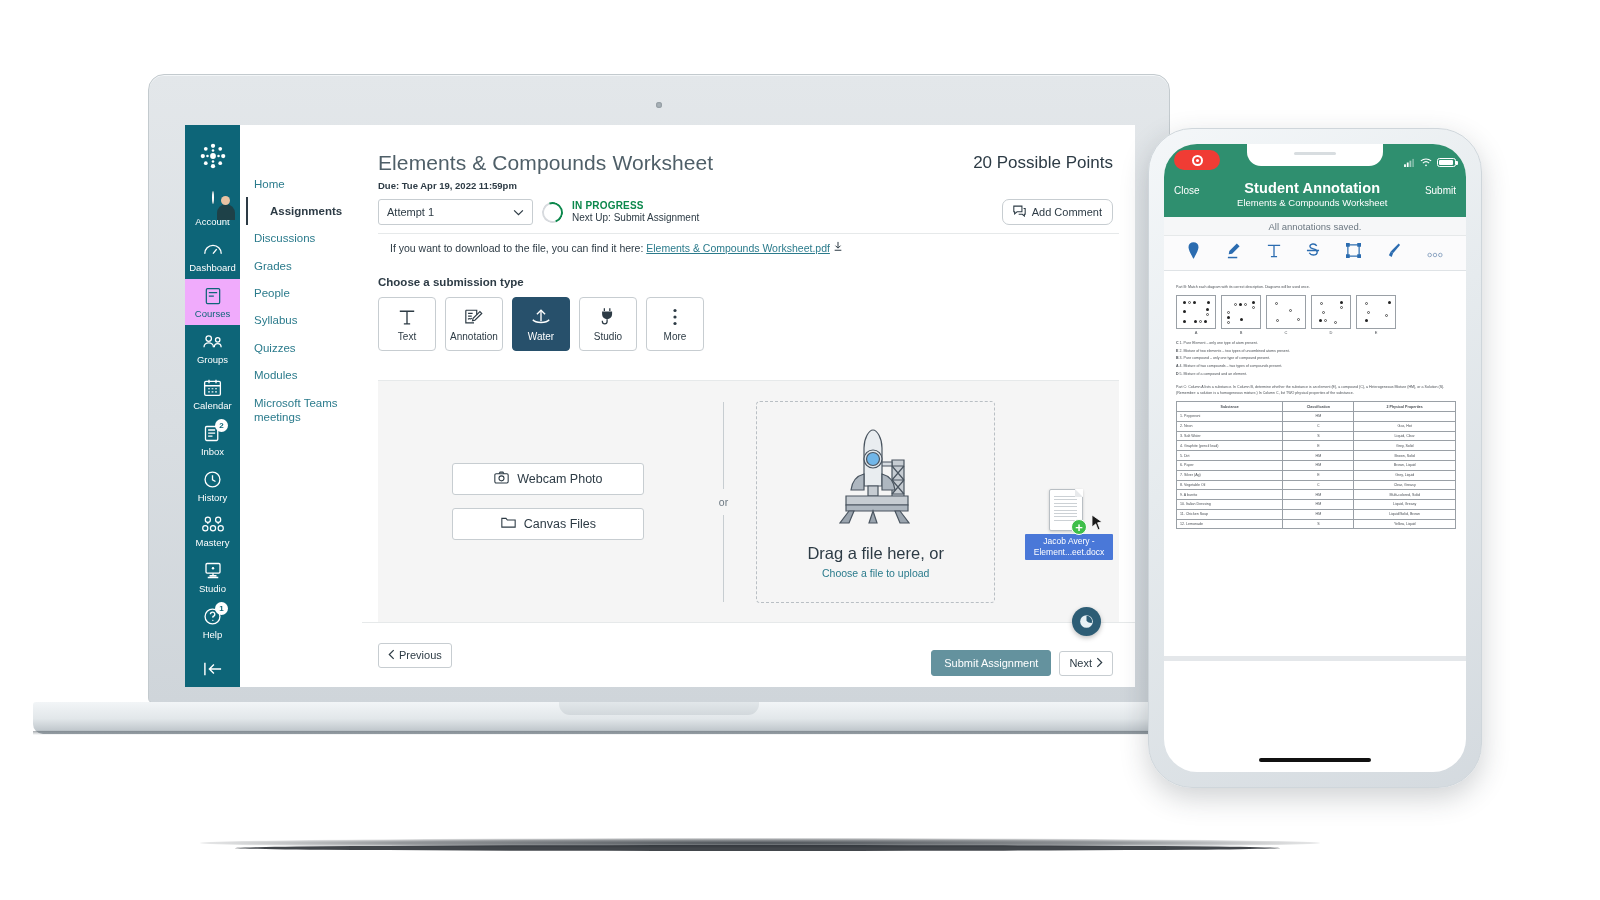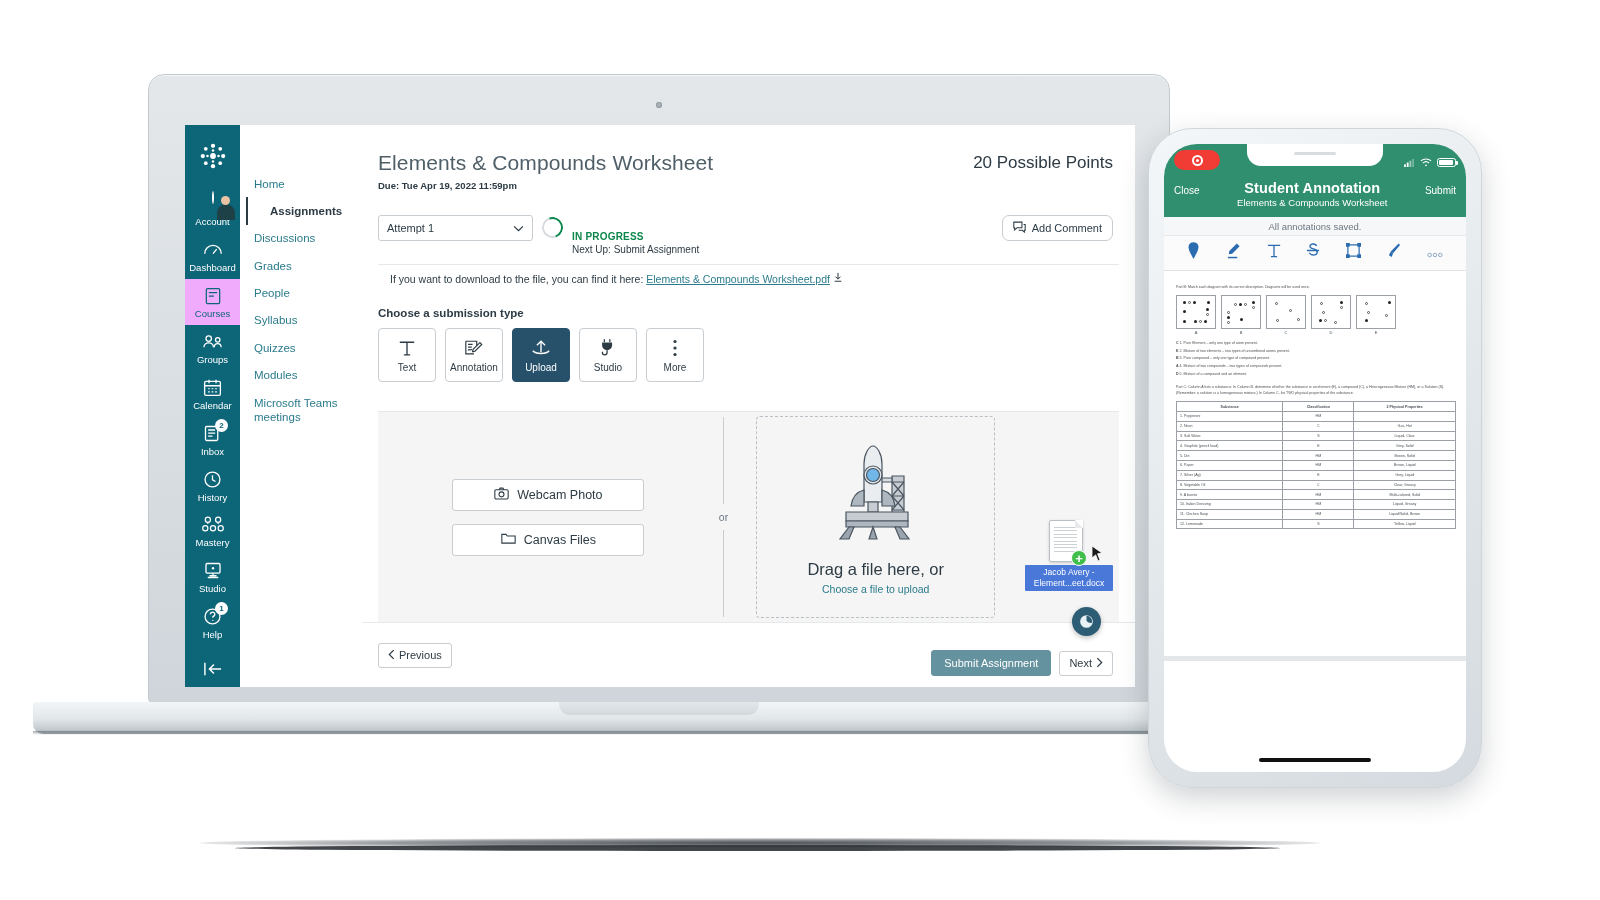--- a/index.html
+++ b/index.html
@@ -109,21 +109,21 @@
   .attempt-select {
     width: 155px; height: 26px; border: 1px solid #c7cdd1; border-radius: 3px;
     display:flex; align-items:center; justify-content:space-between; padding: 0 8px;
     font-size: 11px; color: #2d3b45; background:#fff; cursor:pointer;
   }
   .progress-ring {
     width: 21px; height: 21px; border-radius: 50%;
     border: 2.2px solid #d7dade; border-top-color: #0b874b; border-right-color:#0b874b;
     transform: rotate(25deg);
   }
-  .status-block { line-height: 1.25; margin-top: 32px; }
+  .status-block { line-height: 1.25; }
   .status-label { font-size: 10px; font-weight: 700; color: #0b874b; letter-spacing:.2px;}
   .status-next { font-size: 10px; color: #2d3b45; }
   .add-comment-btn {
     border: 1px solid #c7cdd1; border-radius: 7px; background: #fff; cursor: pointer;
     font-size: 11px; color: #2d3b45; padding: 5px 10px; display: flex; align-items: center; gap: 6px;
     font-family: "Liberation Sans", sans-serif;
   }
 
   .download-bar {
     margin: 8px 16px 0 16px; border-top: 1px solid #e6e9ea; padding: 7px 0 0 12px;
@@ -518,21 +518,21 @@
                 </div>
 
                 <div class="type-btn selected">
                   <span class="t-ico">
                     <svg width="20" height="19" viewBox="0 0 22 20" fill="none" stroke="#ffffff" stroke-width="1.5">
                       <path d="M11 2v12"></path>
                         <path d="M6.5 6.5L11 2l4.5 4.5"></path>
                         <path d="M2 12.5c3 4 15 4 18 0"></path>
                     </svg>
                   </span>
-                  <span>Upload</span>
+                  <span>Water</span>
                 </div>
 
                 <div class="type-btn">
                   <span class="t-ico">
                     <svg width="20" height="20" viewBox="0 0 22 22" fill="none" stroke="#2d3b45" stroke-width="1.4">
                       <path d="M7 1.5v3M13 1.5v3"></path>
                       <path d="M4.5 5h11v3a5.5 5.5 0 0 1-11 0z" fill="#2d3b45" stroke="none"></path>
                       <path d="M10 13.5v2.5a2.6 2.6 0 0 1-5.2 0v-1"></path>
                     </svg>
                   </span>

